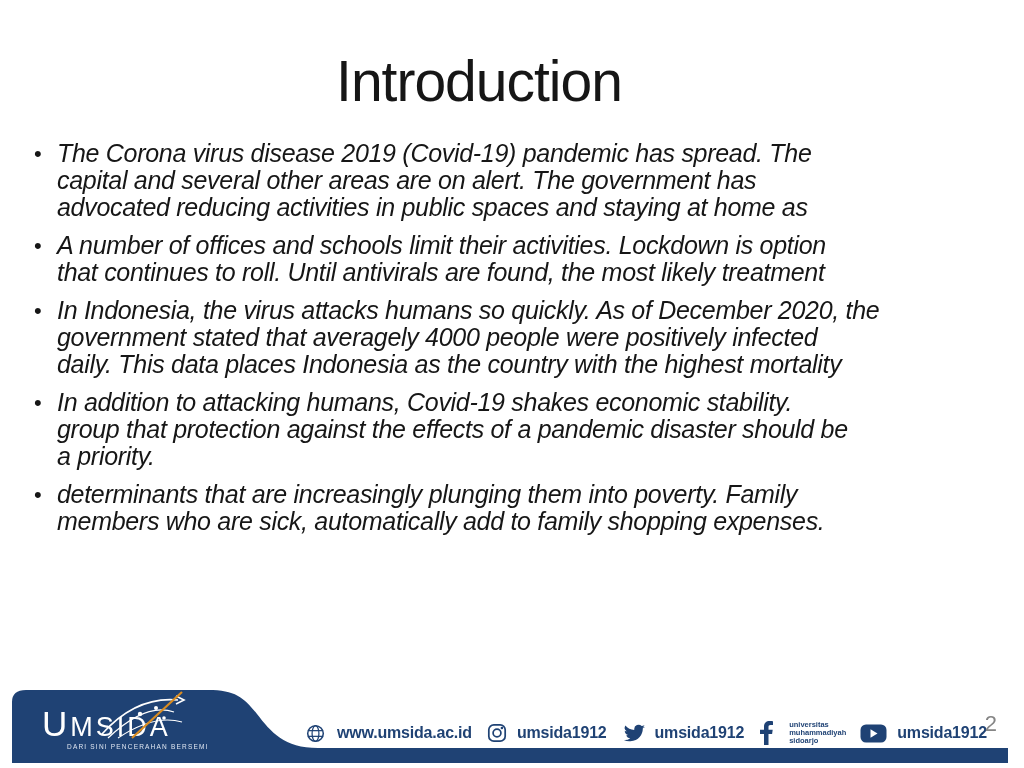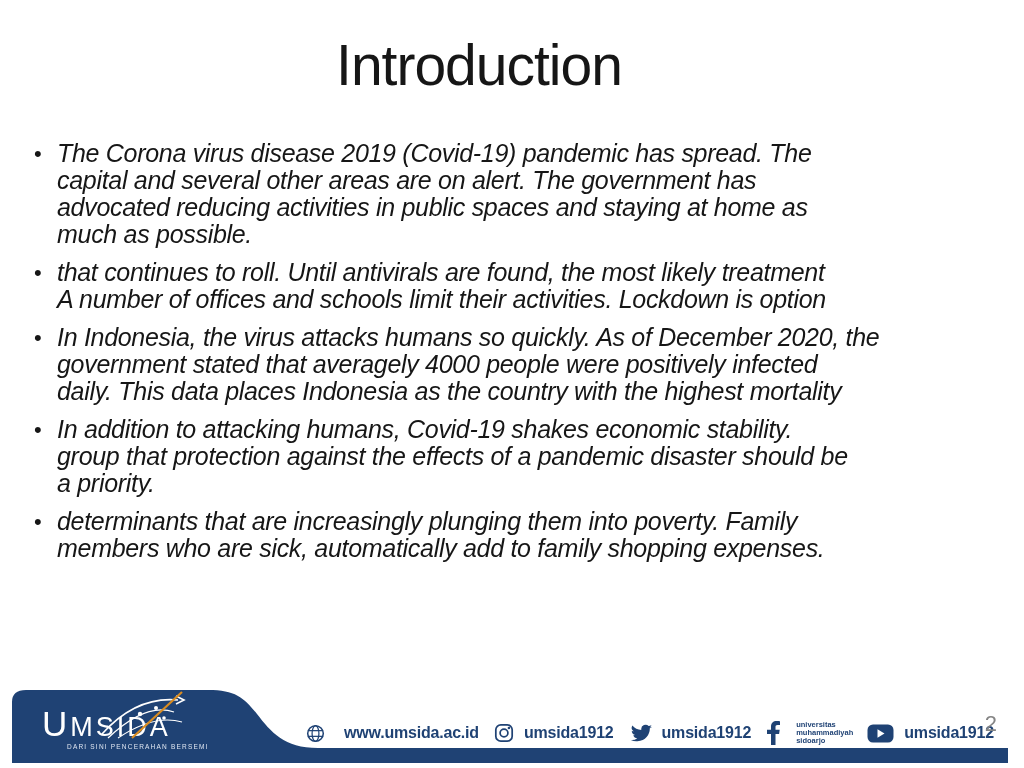--- a/index.html
+++ b/index.html
@@ -2,21 +2,21 @@
 <html><head>
 <meta charset="utf-8">
 <style>
   html,body{margin:0;padding:0;}
   body{
     width:1024px;height:768px;position:relative;overflow:hidden;
     background:#ffffff;
     font-family:"Liberation Sans","DejaVu Sans",sans-serif;
   }
   .slide-title{
-    position:absolute;top:32px;left:0;width:958px;
+    position:absolute;top:48px;left:0;width:958px;
     text-align:center;
     font-size:57px;font-weight:400;color:#161616;
     letter-spacing:-1px;
   }
   .bullets{position:absolute;left:34px;top:140px;width:960px;}
   .bullet{display:flex;margin-bottom:11px;}
   .bullet .dot{
     width:23px;flex:0 0 23px;
     font-size:22px;line-height:27px;color:#161616;
   }
@@ -58,29 +58,28 @@
 <div class="slide-title">Introduction</div>
 
 <div class="bullets">
 
   <div class="bullet">
     <span class="dot">•</span>
     <div class="lines">
       <div class="line">The Corona virus disease 2019 (Covid-19) pandemic has spread. The</div>
       <div class="line">capital and several other areas are on alert. The government has</div>
       <div class="line">advocated reducing activities in public spaces and staying at home as</div>
-      <div class="line">much as possible.</div>
     </div>
   </div>
 
   <div class="bullet">
     <span class="dot">•</span>
     <div class="lines">
+      <div class="line">A number of offices and schools limit their activities. Lockdown is option</div>
       <div class="line">that continues to roll. Until antivirals are found, the most likely treatment</div>
-      <div class="line">A number of offices and schools limit their activities. Lockdown is option</div>
     </div>
   </div>
 
   <div class="bullet">
     <span class="dot">•</span>
     <div class="lines">
       <div class="line">In Indonesia, the virus attacks humans so quickly. As of December 2020, the</div>
       <div class="line">government stated that averagely 4000 people were positively infected</div>
       <div class="line">daily. This data places Indonesia as the country with the highest mortality</div>
     </div>
@@ -131,21 +130,21 @@
 
 <div class="footer-links">
 
   <div class="flink">
     <svg class="ico" width="19" height="19" viewBox="0 0 20 20">
       <circle cx="10" cy="10" r="8.2" fill="none" stroke="#1f4274" stroke-width="1.6"></circle>
       <ellipse cx="10" cy="10" rx="3.6" ry="8.2" fill="none" stroke="#1f4274" stroke-width="1.3"></ellipse>
       <line x1="2" y1="7" x2="18" y2="7" stroke="#1f4274" stroke-width="1.3"></line>
       <line x1="2" y1="13" x2="18" y2="13" stroke="#1f4274" stroke-width="1.3"></line>
     </svg>
-    <span class="handle" style="margin-left:19px">www.umsida.ac.id</span>
+    <span class="handle" style="margin-left:12px">www.umsida.ac.id</span>
   </div>
 
   <div class="flink" style="margin-left:15px">
     <svg class="ico" width="20" height="20" viewBox="0 0 22 22">
       <rect x="2" y="2" width="18" height="18" rx="5.5" fill="none" stroke="#1f4274" stroke-width="1.9"></rect>
       <circle cx="11" cy="11" r="4.3" fill="none" stroke="#1f4274" stroke-width="1.9"></circle>
       <circle cx="16.4" cy="5.6" r="1.4" fill="#1f4274"></circle>
     </svg>
     <span class="handle" style="margin-left:10px">umsida1912</span>
   </div>

